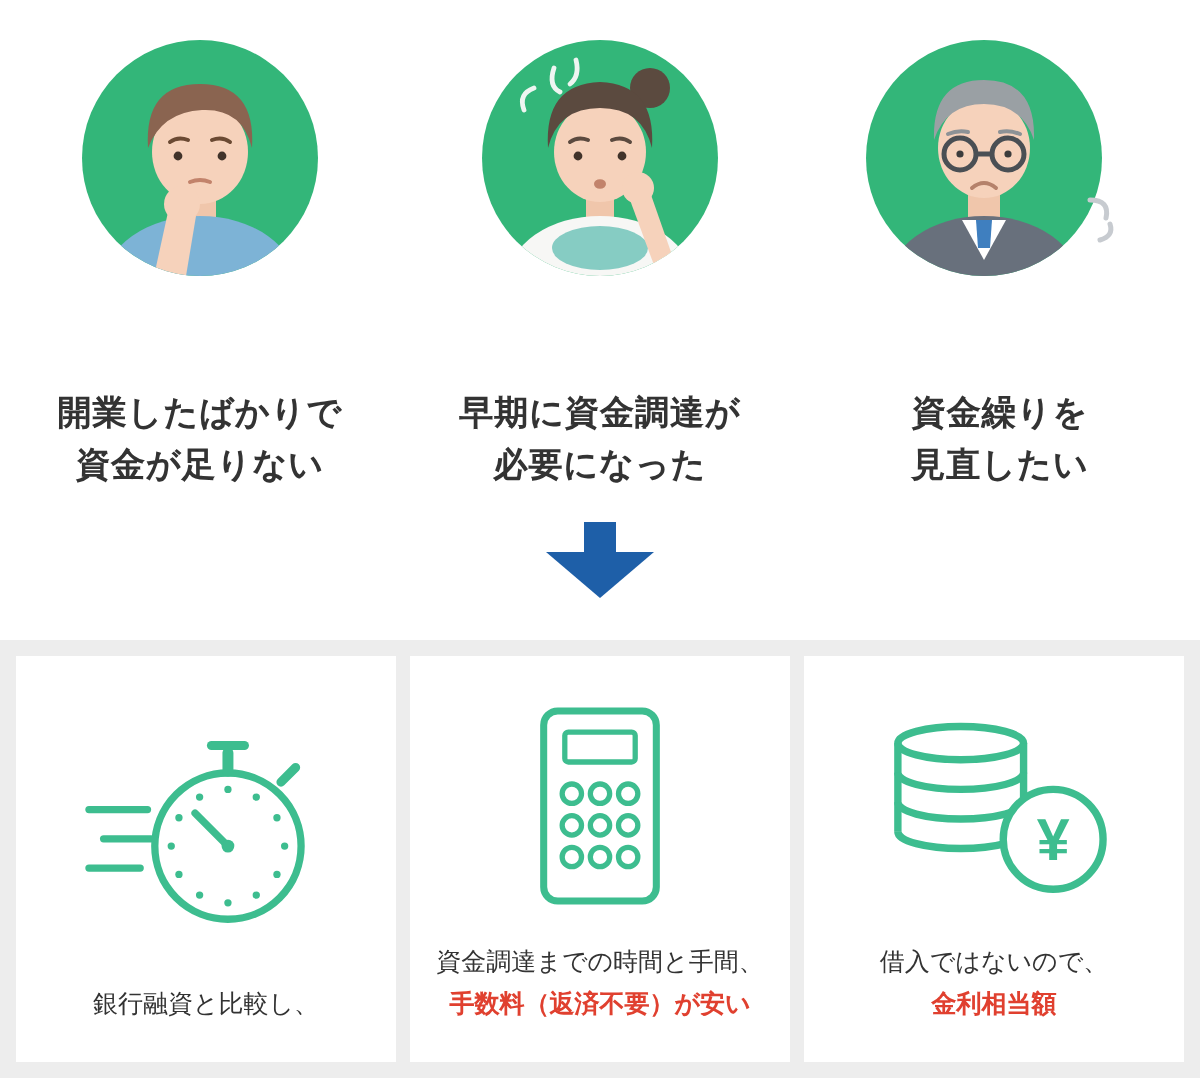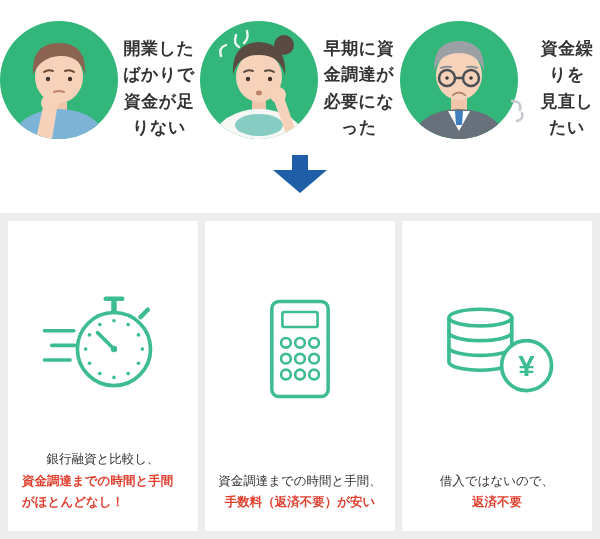--- a/index.html
+++ b/index.html
@@ -1,20 +1,20 @@
 <!DOCTYPE html>
 <html><head>
 <meta charset="utf-8">
 <style>
   * { margin:0; padding:0; box-sizing:border-box; }
   body { font-family:"Liberation Sans","DejaVu Sans",sans-serif; background:#fff; }
   .page { width:600px; height:539px; display:flex; flex-direction:column; background:#fff; overflow:hidden; }
 
   .top { display:flex; padding-top:18px; }
-  .col { flex:1; display:flex; flex-direction:row; align-items:center; }
+  .col { flex:1; display:flex; flex-direction:column; align-items:center;gap:36px; }
   .avatar-box { height:122px; display:flex; align-items:center; justify-content:center; }
   .caption { margin-top:18px; font-size:17px; font-weight:700; color:#333; text-align:center; line-height:1.55; letter-spacing:0.5px; }
   .preline { white-space:pre-line; }
 
   .arrow-row { text-align:center; margin:14px 0 16px; }
 
   .bottom { flex:1; background:#ededed; padding:8px; display:flex; gap:7px; }
   .card { flex:1; background:#fff; display:flex; flex-direction:column; align-items:center; padding:20px 10px 18px; }
   .icon-area { flex:1; display:flex; align-items:center; justify-content:center; width:100%; }
   .card-text { width:100%; text-align:center; font-size:12.5px; line-height:1.7; color:#333; margin-top:13px; }
@@ -159,22 +159,20 @@
               <circle cx="55.2" cy="87.5" r="2"></circle>
             <circle cx="51" cy="72" r="2"></circle>
               <circle cx="55.2" cy="56.5" r="2"></circle>
               <circle cx="66.5" cy="45.2" r="2"></circle>
             <circle cx="82" cy="72" r="3.5"></circle>
           </g>
         </svg>
       </div>
       <div class="card-text">
         <div class="lead">銀行融資と比較し、</div>
-        <div class="highlight preline align-left">資金調達までの時間と手間
-がほとんどなし！</div>
       </div>
     </div>
 
     <div class="card">
       <div class="icon-area">
         <svg width="88" height="106" viewBox="0 0 100 120">
           <g stroke="#3dbd8f" fill="none">
             <rect x="18" y="6" width="64" height="108" rx="8" stroke-width="4"></rect>
             <rect x="30" y="18" width="40" height="17" rx="2" stroke-width="3"></rect>
             <circle cx="34" cy="53" r="5.5" stroke-width="3"></circle>
@@ -205,18 +203,18 @@
             <path d="M14,34 A34 9 0 0 0 82,34"></path>
             <path d="M14,50 A34 9 0 0 0 82,50"></path>
             <path d="M14,66 A34 9 0 0 0 82,66"></path>
           </g>
           <circle cx="98" cy="70" r="27" fill="#ffffff" stroke="#3dbd8f" stroke-width="4"></circle>
           <text x="98" y="81" text-anchor="middle" font-size="32" font-weight="bold" fill="#3dbd8f" font-family="Liberation Sans, sans-serif">¥</text>
         </svg>
       </div>
       <div class="card-text">
         <div class="lead">借入ではないので、</div>
-        <div class="highlight">返済不要</div>
+        <div class="highlight">金利相当額</div>
       </div>
     </div>
 
   </div>
 </div>
 
 </body></html>

